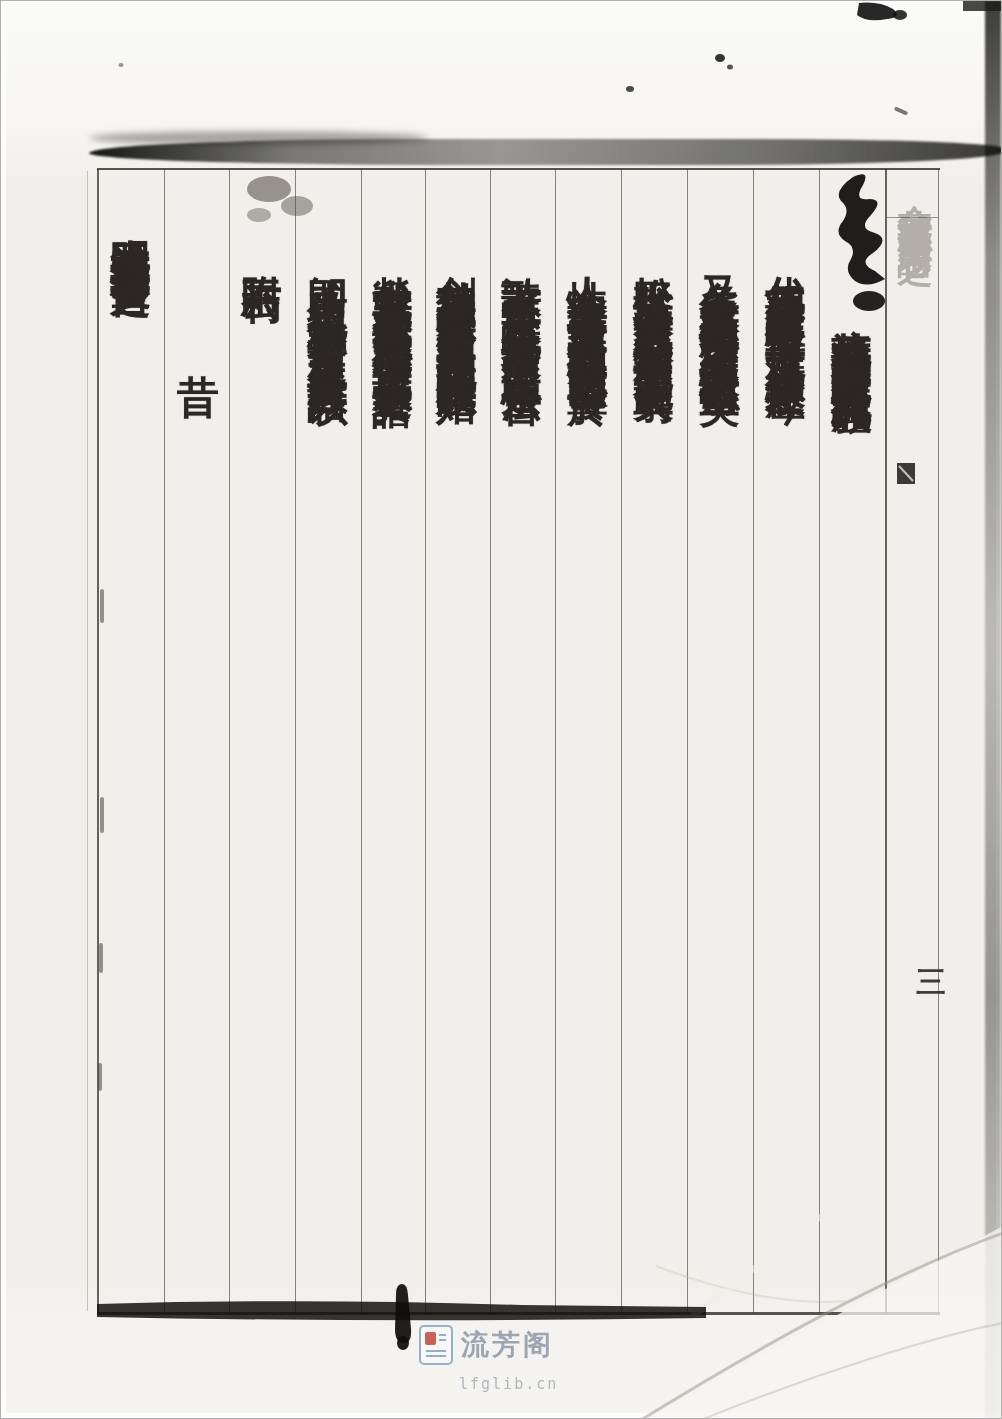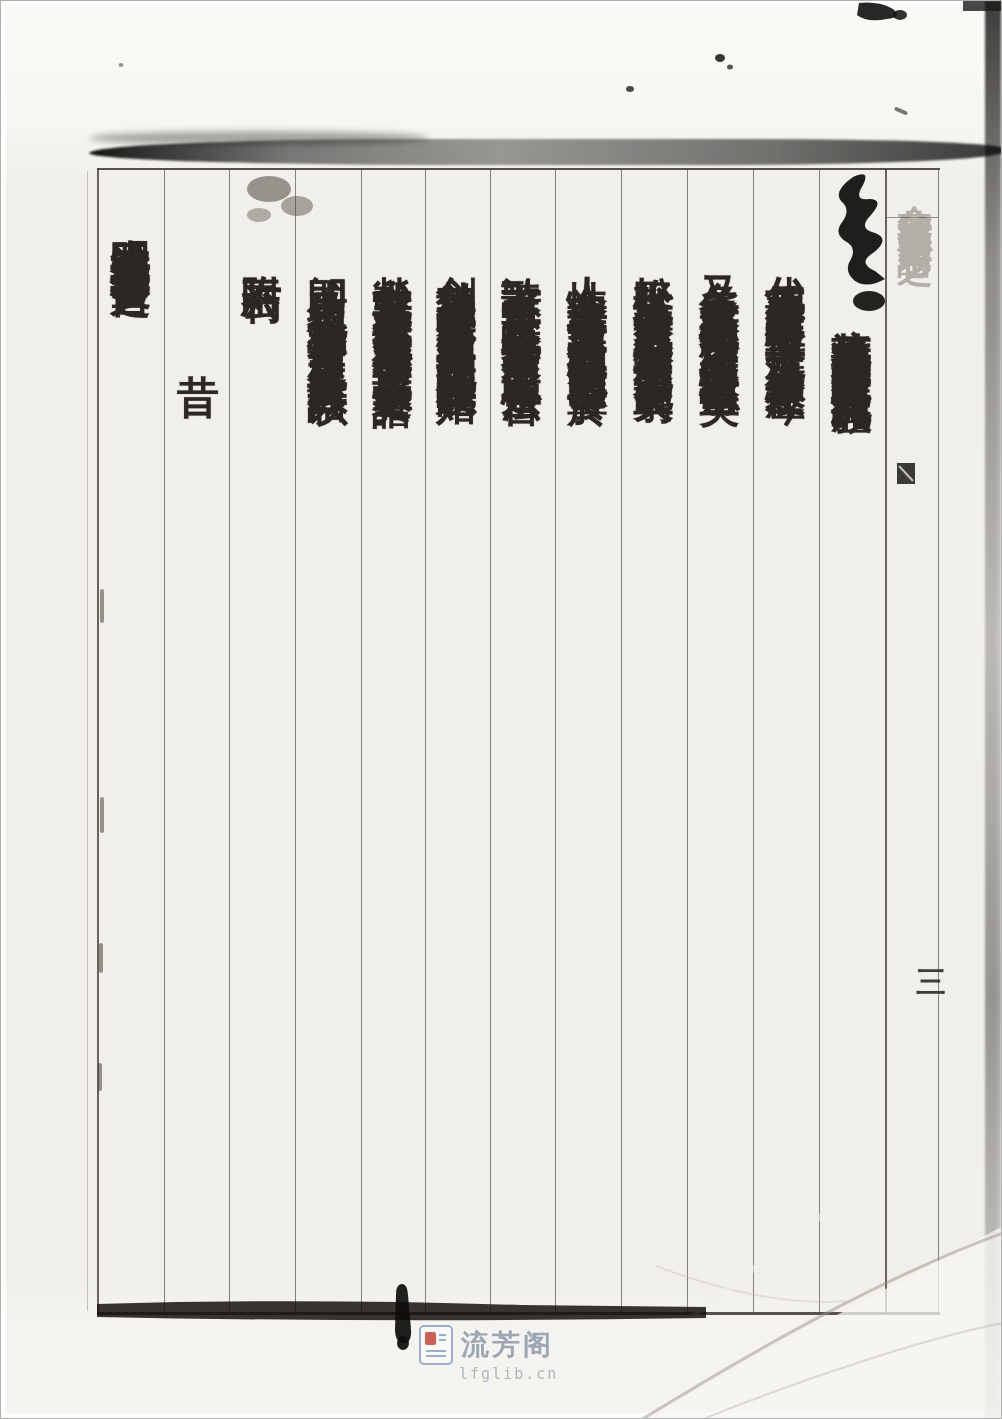--- a/index.html
+++ b/index.html
@@ -51,21 +51,21 @@
   .watermark{position:absolute;left:418px;top:1324px;width:200px;opacity:.85;}
   .wm-row{display:flex;align-items:center;gap:8px;}
   .wm-icon{width:30px;height:36px;border:2px solid #86a5c6;border-radius:5px;position:relative;background:rgba(255,255,255,.5);}
   .wm-icon .seal{position:absolute;left:4px;top:5px;width:11px;height:13px;background:#c5473d;border-radius:2px;}
   .wm-icon .l1{position:absolute;left:18px;top:7px;width:7px;height:2px;background:#86a5c6;}
   .wm-icon .l2{position:absolute;left:18px;top:12px;width:7px;height:2px;background:#86a5c6;}
   .wm-icon .l3{position:absolute;left:5px;top:23px;width:20px;height:2px;background:#86a5c6;}
   .wm-icon .l4{position:absolute;left:5px;top:28px;width:20px;height:2px;background:#86a5c6;}
   .wm-name{font-size:28px;color:#8d99a8;letter-spacing:3px;font-weight:600;
     font-family:"DejaVu Sans","Liberation Sans",sans-serif;}
-  .wm-domain{margin-top:0;margin-left:40px;font-size:15px;color:#a3adb8;letter-spacing:2px;
+  .wm-domain{margin-top:10px;margin-left:40px;font-size:15px;color:#a3adb8;letter-spacing:2px;
     font-family:"DejaVu Sans Mono","Liberation Mono",monospace;}
   
   .tick{position:absolute;width:4px;background:rgba(70,66,60,.55);border-radius:2px;}
 </style>
 </head>
 <body>
 
 <div class="page">
 
   <div class="edge-right"></div>

